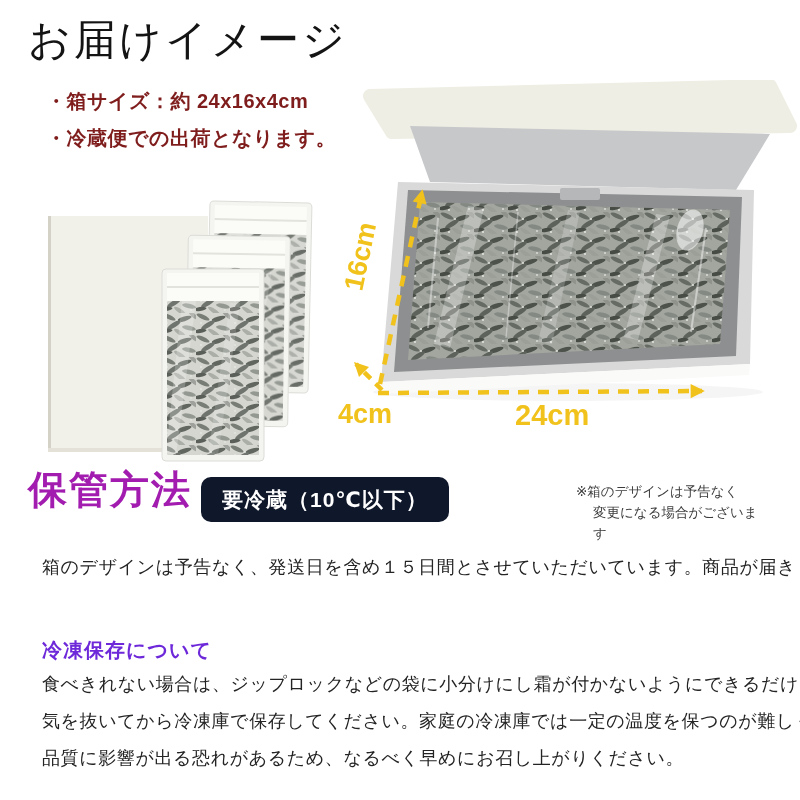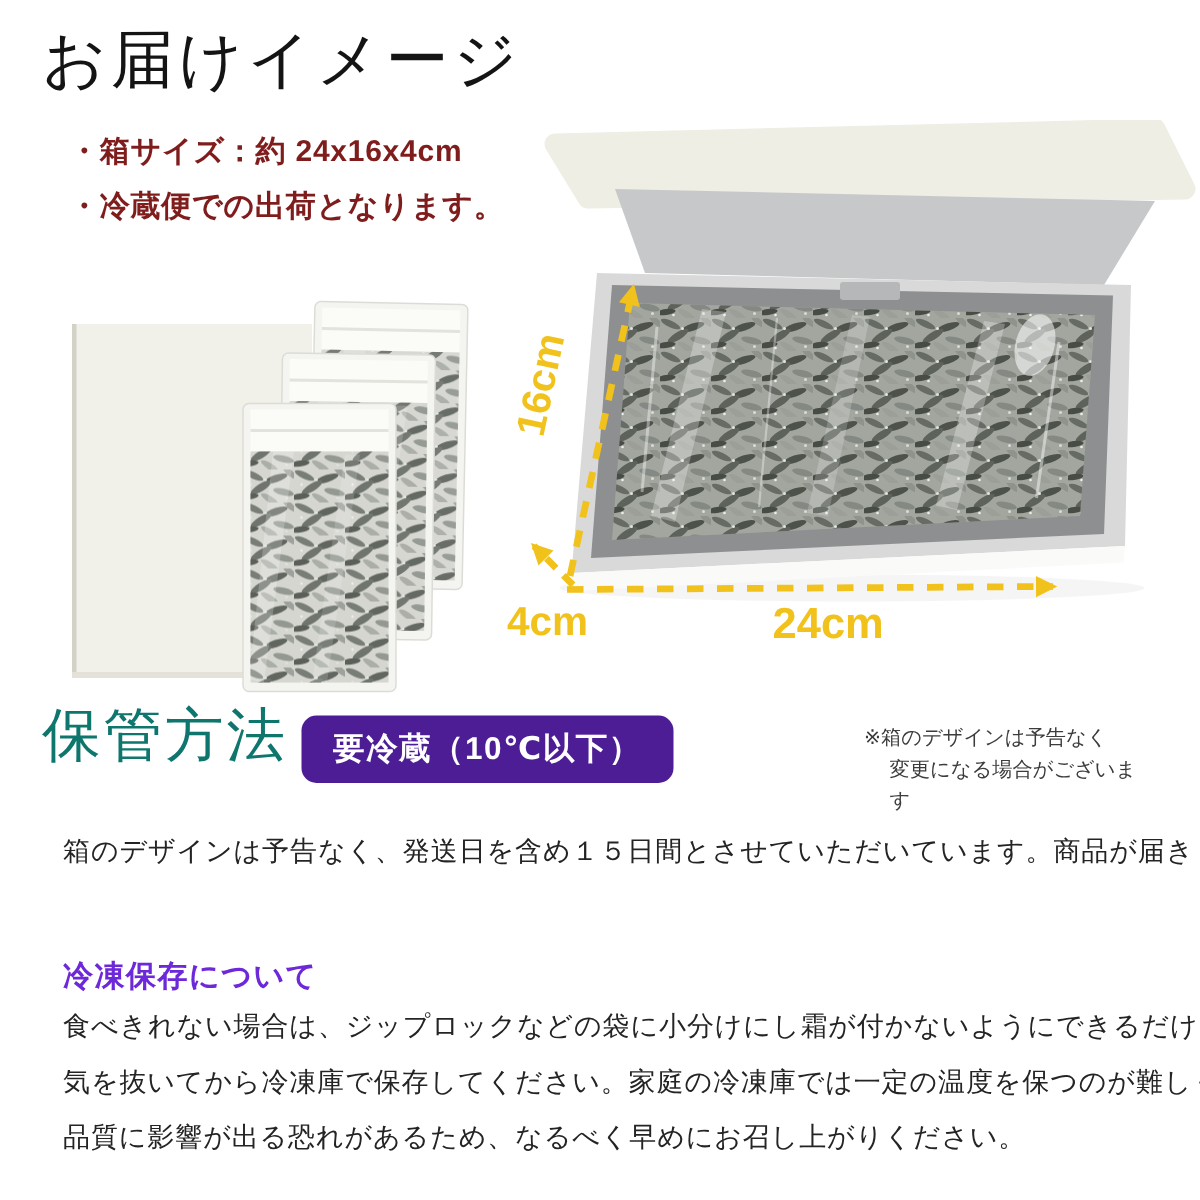--- a/index.html
+++ b/index.html
@@ -11,25 +11,25 @@
   .page-title{
     position:absolute;left:28px;top:12px;margin:0;
     font-size:42px;font-weight:500;color:#141414;letter-spacing:3px;
   }
   .bullets{position:absolute;left:46px;top:83px;}
   .bullet{font-size:20px;font-weight:700;color:#7f1d1d;line-height:37px;letter-spacing:0.5px;}
   .fig-left{position:absolute;left:35px;top:185px;}
   .fig-right{position:absolute;left:338px;top:80px;}
   .storage-title{
     position:absolute;left:28px;top:463px;margin:0;
-    font-size:39px;font-weight:400;color:#0f766e;letter-spacing:2px;
+    font-size:39px;font-weight:700;color:#a21caf;letter-spacing:2px;
   }
   .badge{
     position:absolute;left:201px;top:477px;height:45px;line-height:45px;
-    padding:0 21px;border-radius:10px;background:#4c1d95;color:#ffffff;
+    padding:0 21px;border-radius:10px;background:#0f172a;color:#ffffff;
     font-size:21px;font-weight:700;letter-spacing:1px;
   }
   .design-note{
     position:absolute;left:576px;top:481px;width:195px;
     font-size:13.5px;font-weight:500;color:#3c3c3c;line-height:21px;
   }
   .design-note .indent{padding-left:17px;}
   .para{position:absolute;left:42px;font-size:18px;color:#242424;letter-spacing:0.6px;font-weight:500;}
   .para div{line-height:37px;white-space:nowrap;}
   .para-expiry{top:549px;}

